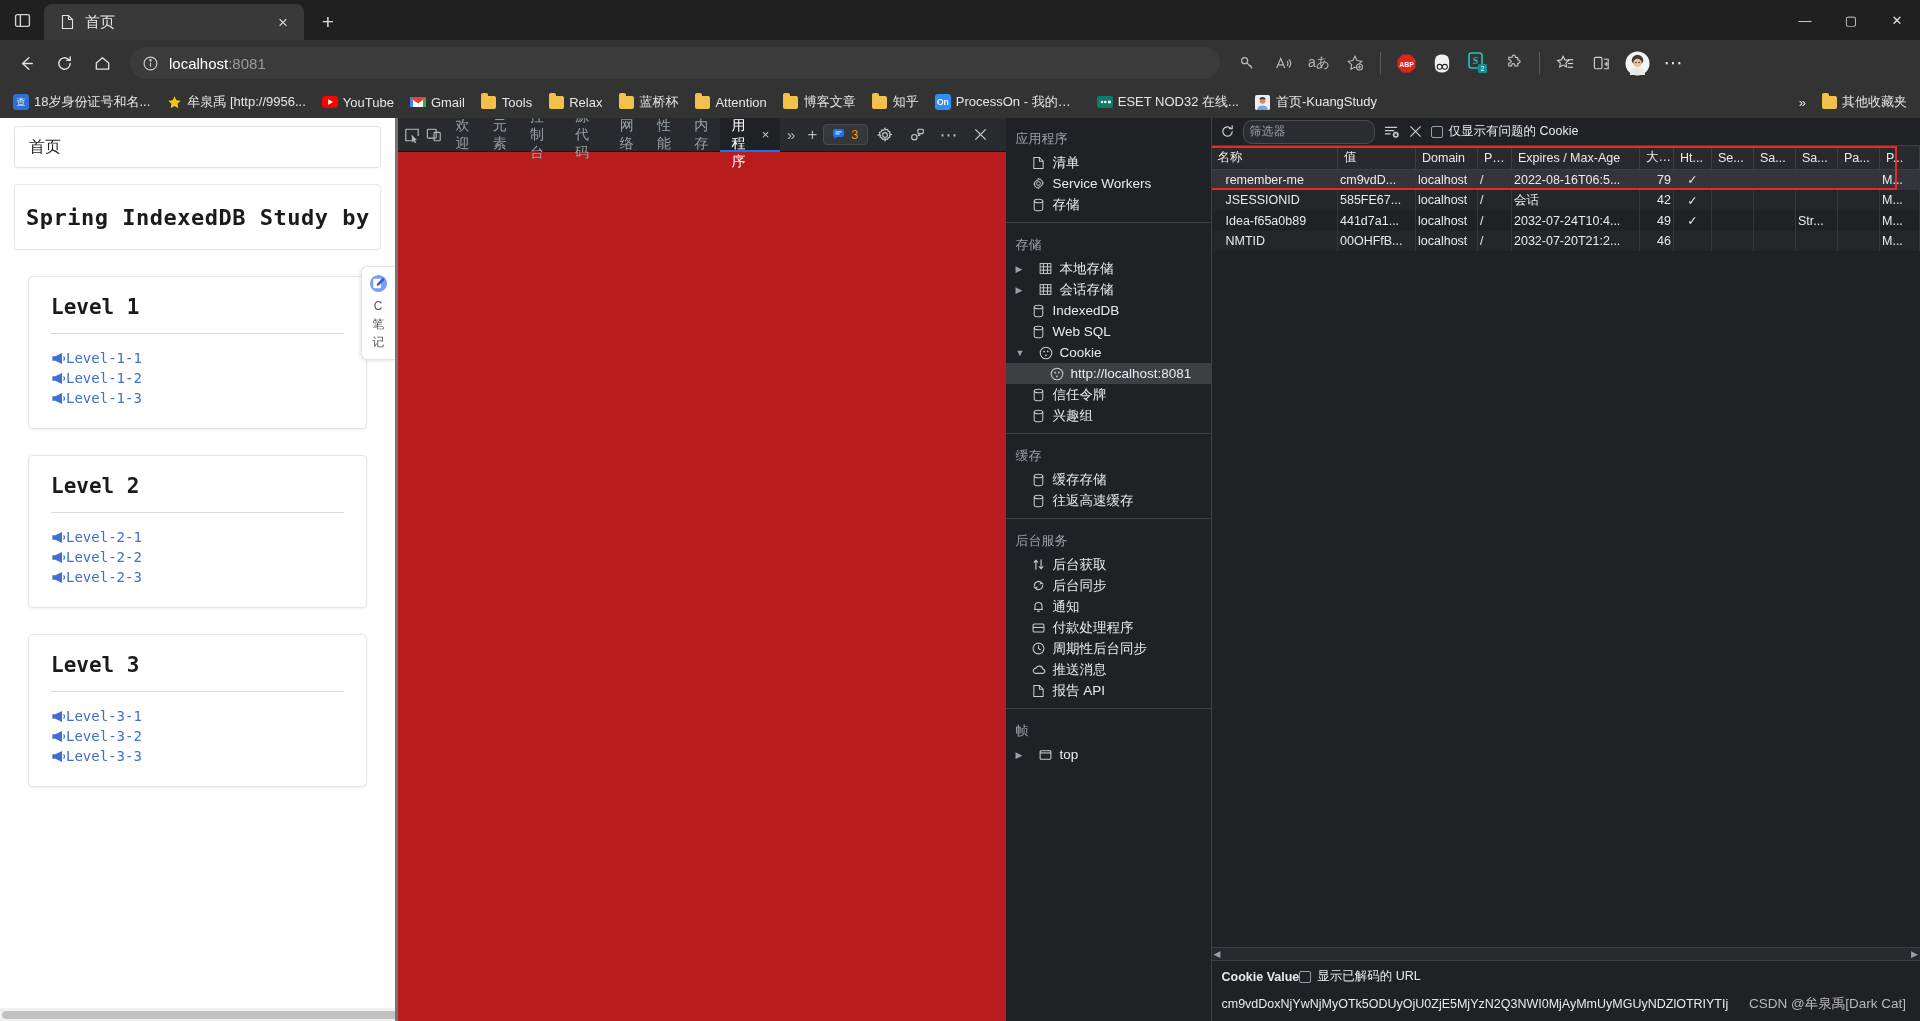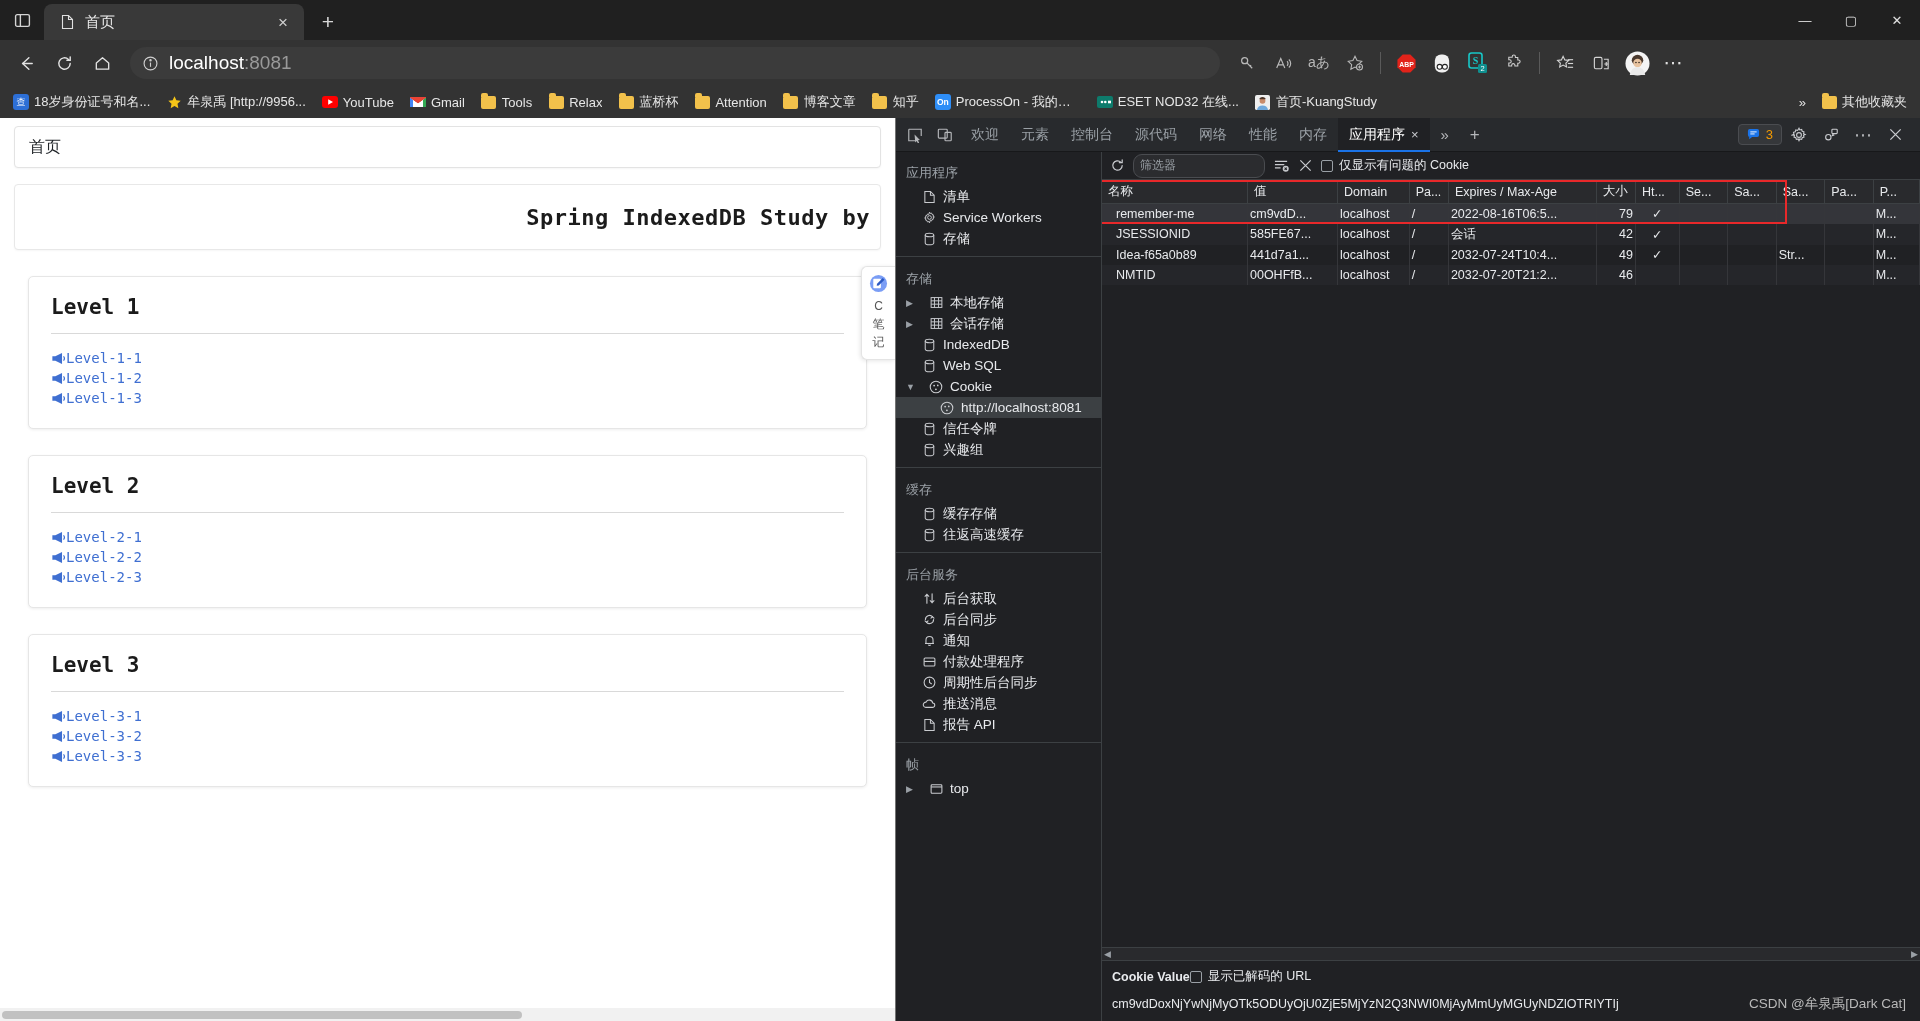--- a/index.html
+++ b/index.html
@@ -38,21 +38,21 @@
     color: #e0e0e0; font-size: 13px; }
 
   .navbar {
     height: 46px; background: #333333; display: flex; align-items: center; gap: 2px;
     padding: 0 8px; flex: 0 0 46px;
   }
   .navbtn { width: 36px; height: 32px; display:flex; align-items:center; justify-content:center;
     color: #e2e2e2; border-radius: 5px; }
   .omnibox {
     flex: 1; height: 32px; background: #3b3b3b; border-radius: 16px; display: flex; align-items: center;
-    gap: 10px; padding: 0 12px; margin: 0 8px; color: #e9e9e9; font-size: 19px;
+    gap: 10px; padding: 0 12px; margin: 0 8px; color: #e9e9e9; font-size: 15px;
     max-width: 1090px;
   }
   .omnibox .url-host { color: #ffffff; }
   .omnibox .url-port { color: #9a9a9a; }
   .navbar-actions { display: flex; align-items: center; gap: 2px; }
   .navbar-actions .navbtn { width: 34px; }
   .ext-badge { display:flex; align-items:center; justify-content:center; width: 34px; height: 30px; }
   .sep { width: 1px; height: 22px; background: #5a5a5a; margin: 0 6px; }
 
   .bookmarks {
@@ -107,22 +107,22 @@
   .notes-tab .nchar { line-height: 15px; }
 
   .hscroll {
     position: absolute; left: 0; bottom: 0; width: 895px; height: 13px; background: #f1f1f1;
   }
   .hscroll .thumb { position: absolute; left: 2px; top: 3px; width: 520px; height: 8px;
     background: #c1c1c1; border-radius: 4px; }
 
   
   .devtools {
-    flex: 1; background: #b91c1c; color: #e8eaed; display: flex; flex-direction: column;
-    font-family: "Liberation Sans", sans-serif; border-left: 1px solid #737373;
+    flex: 1; background: #b91c1c; color: #e8eaed; display: flex; flex-direction: row;
+    font-family: "Liberation Sans", sans-serif; border-left: 3px solid #737373;
   }
   .dt-tabbar { height: 34px; background: #282a2d; display: flex; align-items: center; padding: 0 4px;
     border-bottom: 1px solid #17181a; flex: 0 0 34px; }
   .dt-icon-btn { width: 30px; height: 28px; display:flex; align-items:center; justify-content:center; color:#b5b7ba; }
   .dt-tab { padding: 0 11px; height: 34px; display:flex; align-items:center; font-size: 14px; color:#9aa0a6;
     position: relative; gap: 6px; }
   .dt-tab.active { color:#ffffff; background:#202124; }
   .dt-tab.active::after { content:""; position:absolute; left:0; right:0; bottom:0; height:2px; background:#1a73e8; }
   .dt-tab .tclose { font-size: 13px; color:#c9cbcf; }
   .dt-spacer { flex: 1; }

